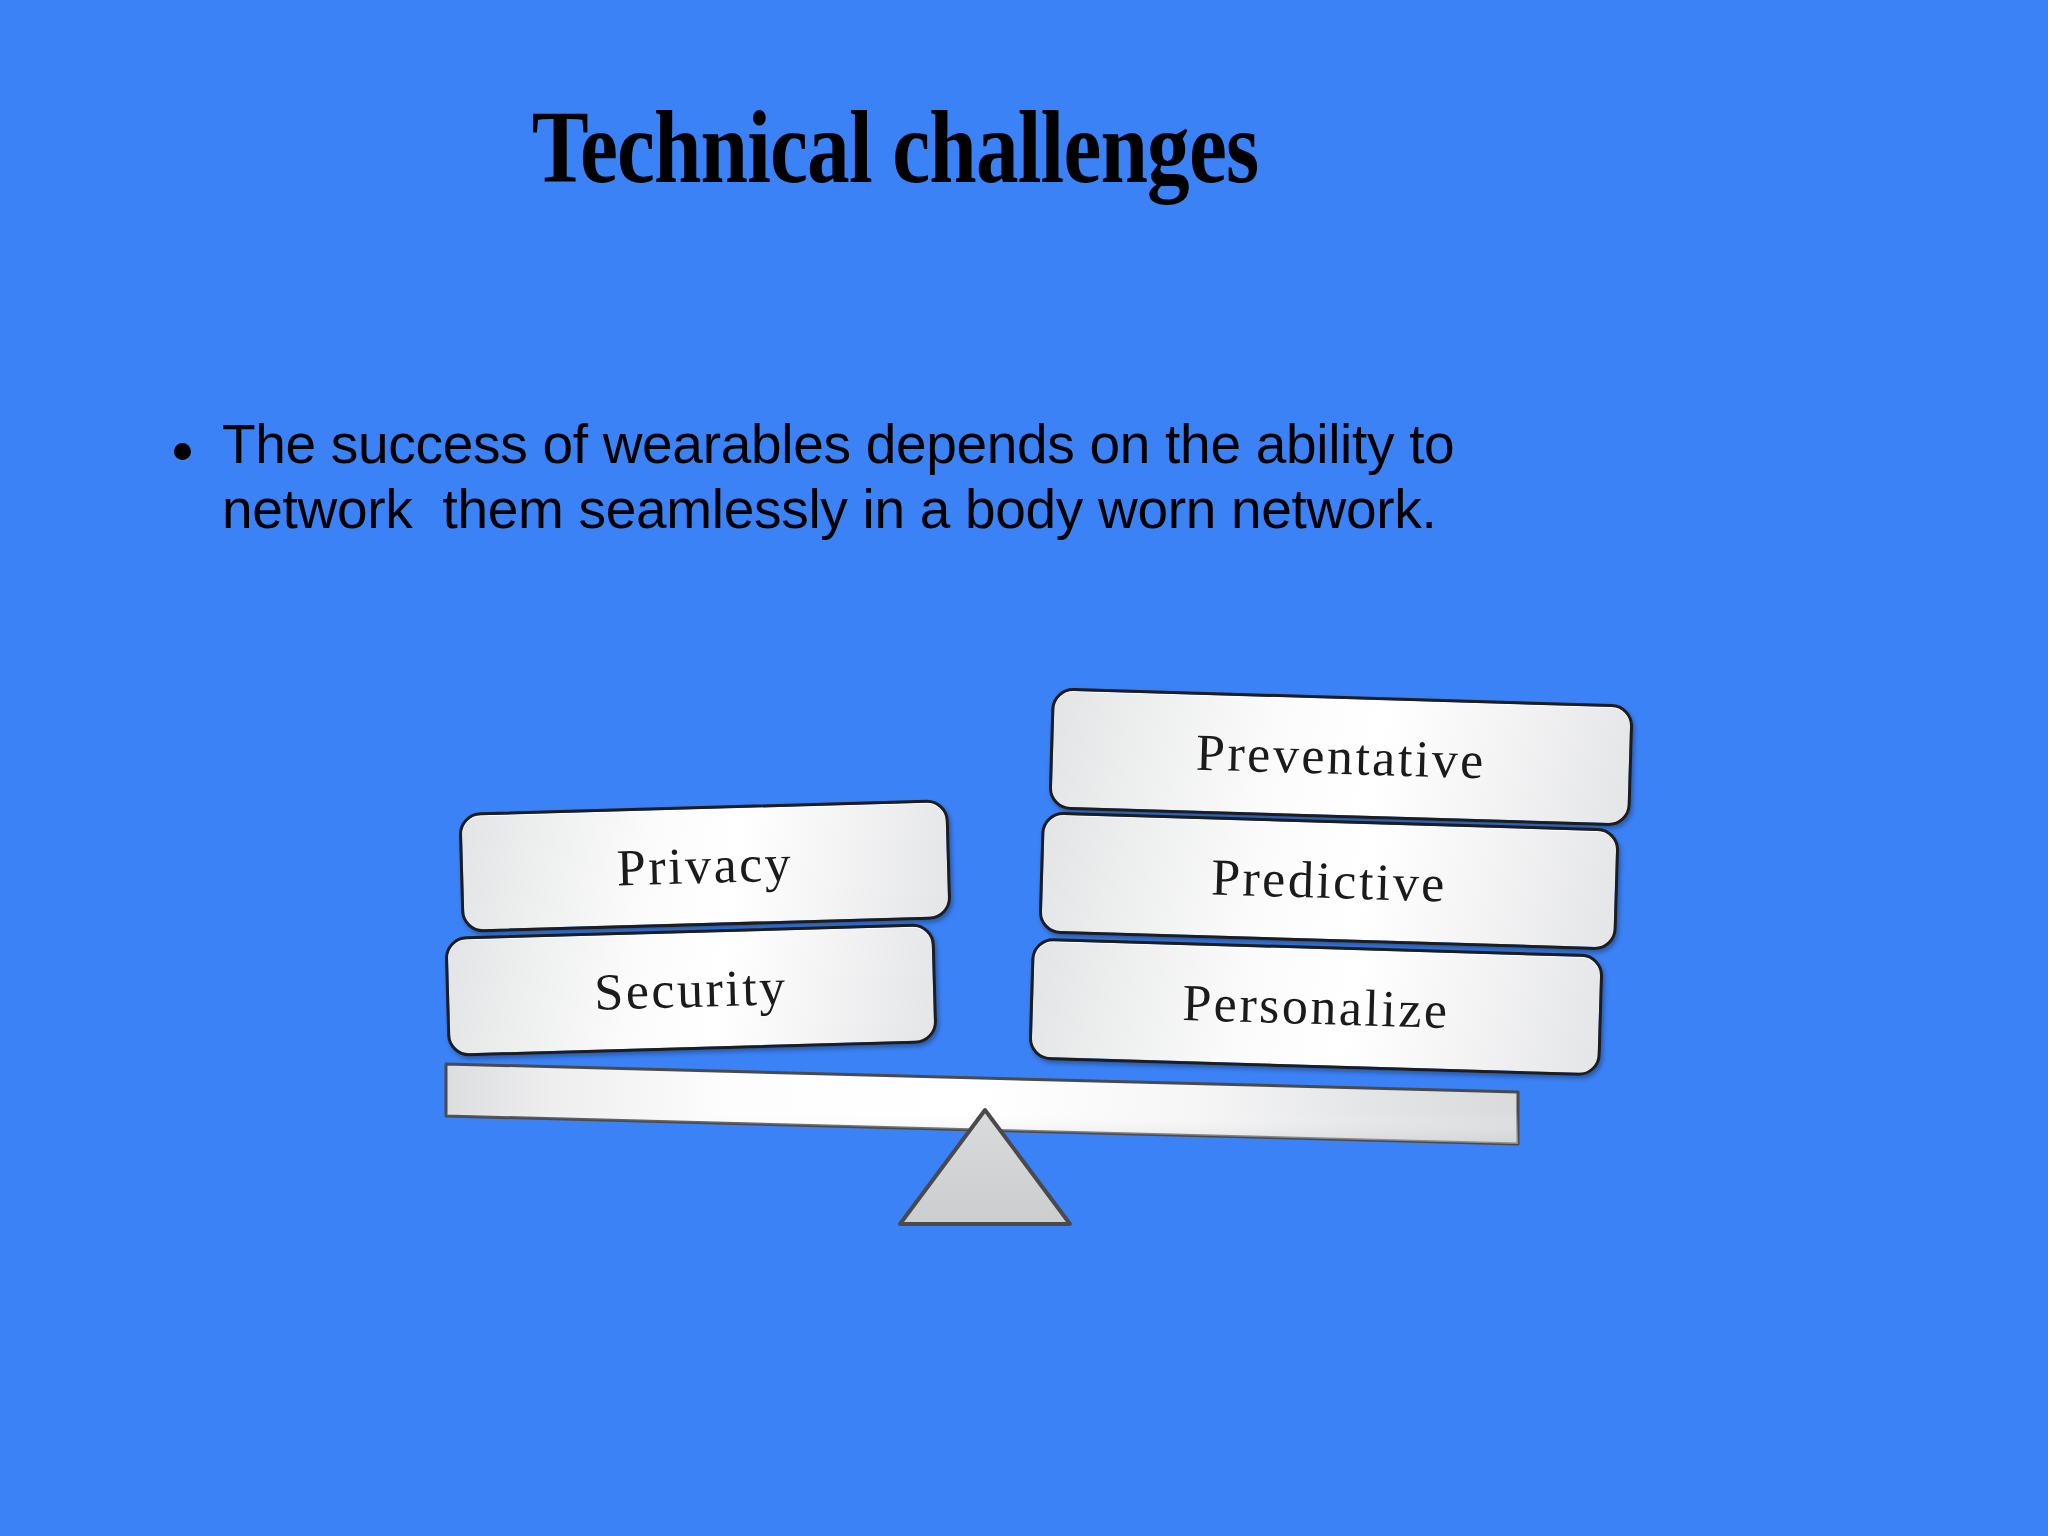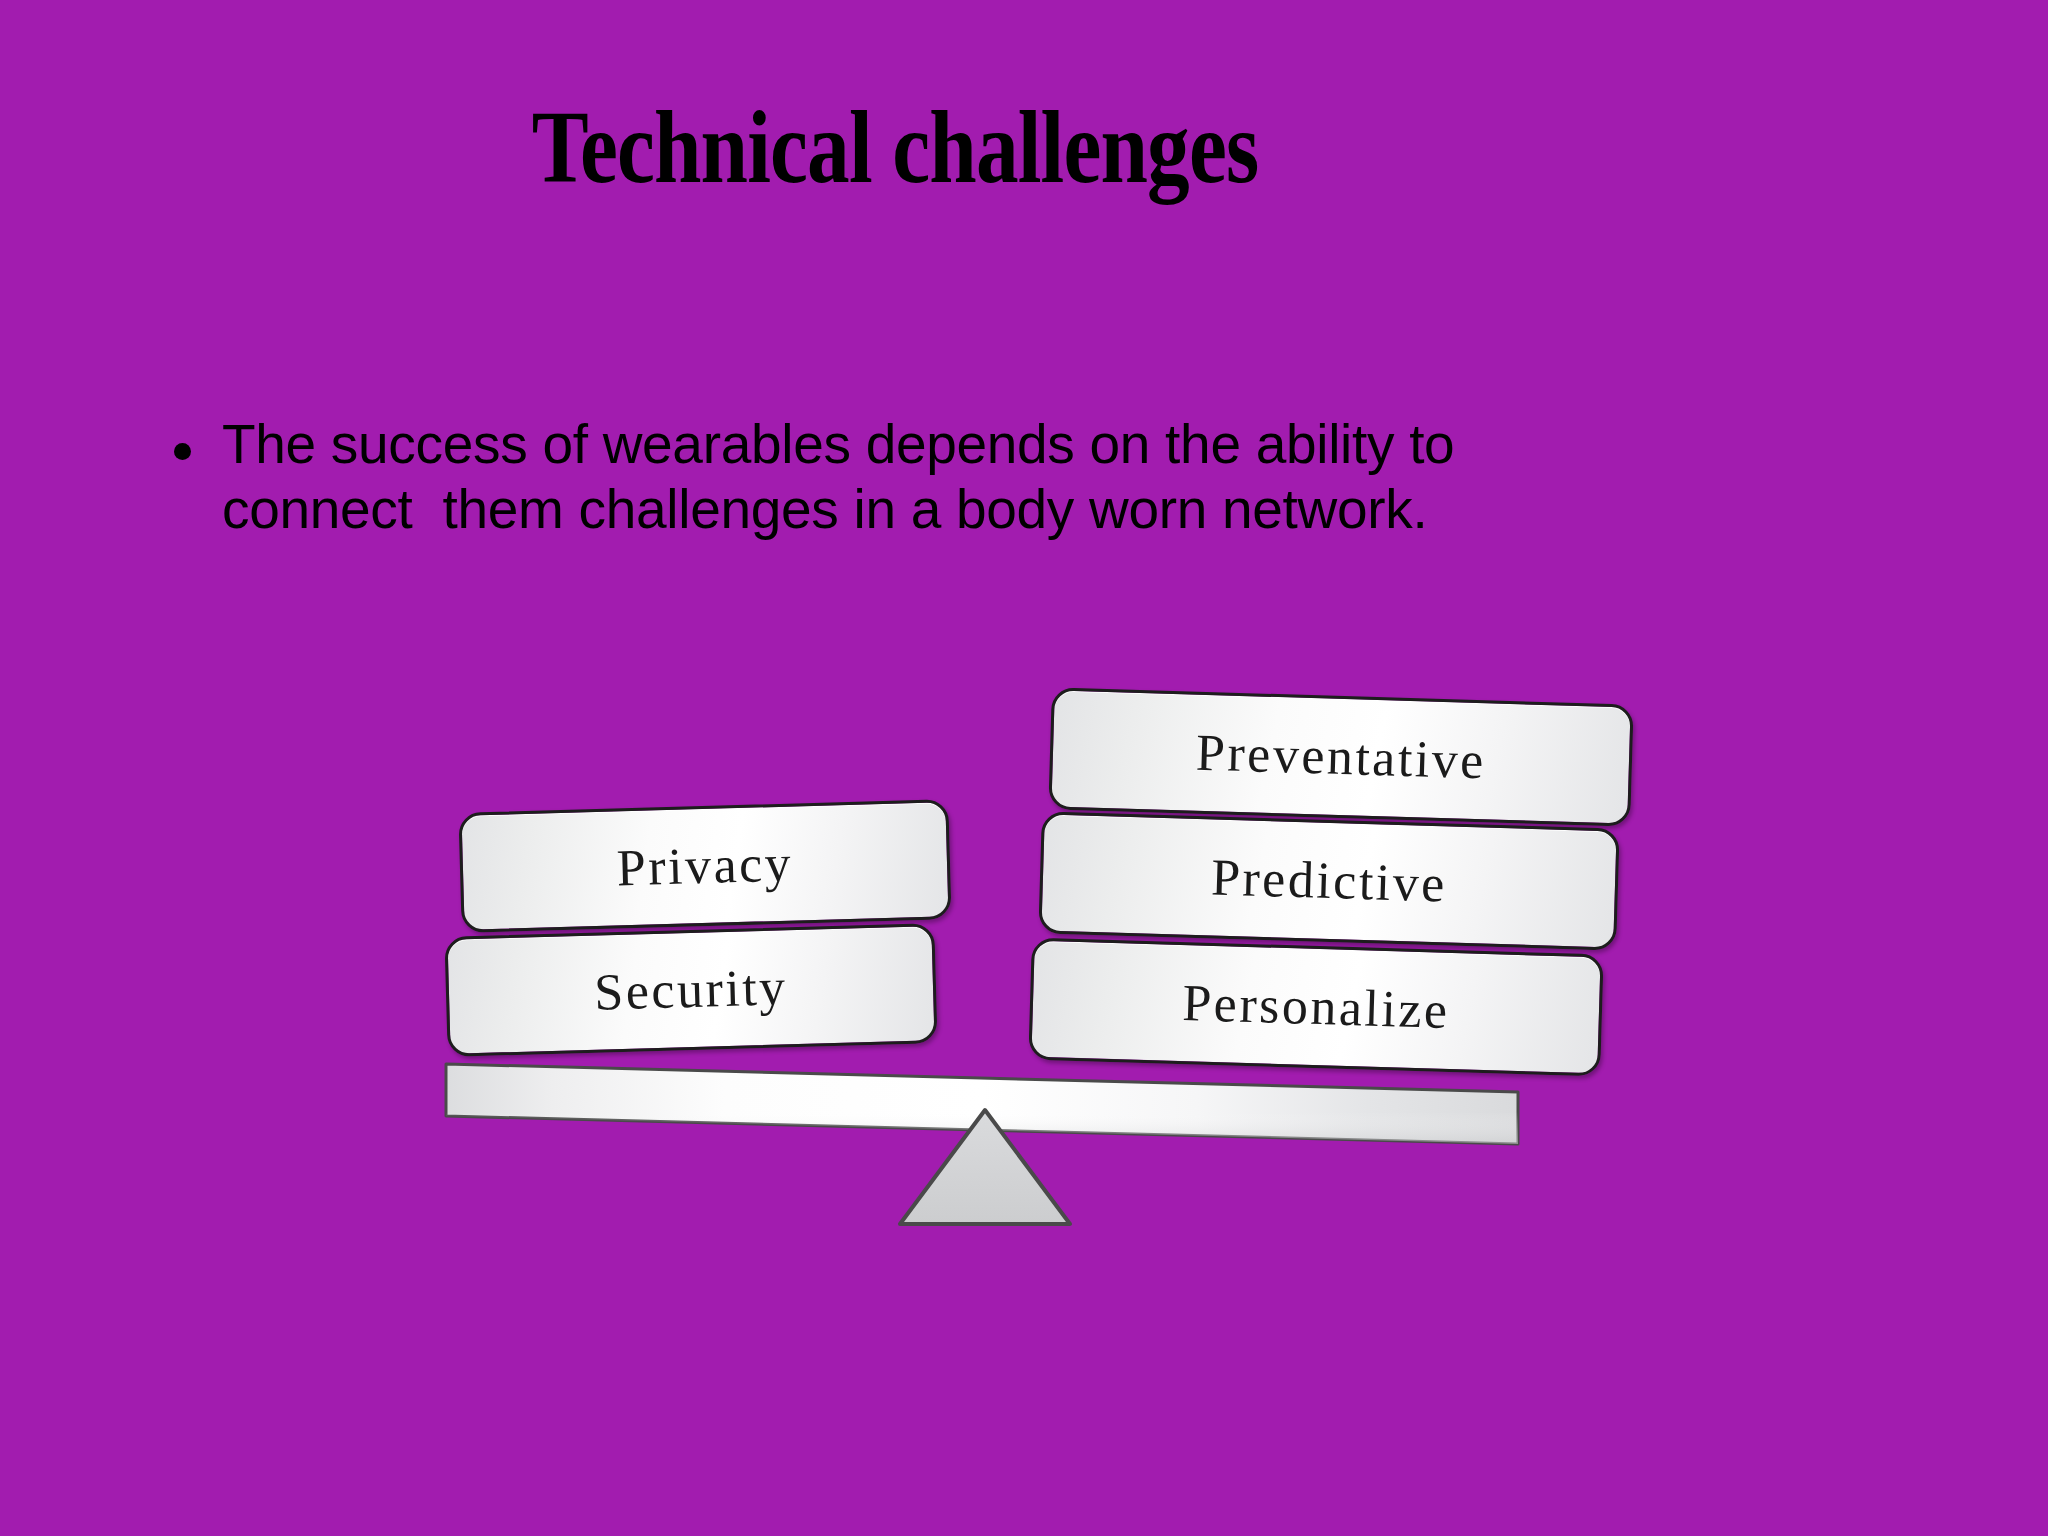--- a/index.html
+++ b/index.html
@@ -138,29 +138,29 @@
     left: 0;
     top: 372px;
     width: 1180px;
     height: 208px;
     overflow: visible;
   }
 </style>
 </head>
 <body>
 
-<div id="slide" style="background: #a21caf;">
+<div id="slide" style="background: #3b82f6;">
 
   <div id="slide-title">Technical challenges</div>
 
   <div id="body-block">
     <div class="bullet-row">
       <span class="bullet-dot"></span>
       <span class="bullet-text">The success of wearables depends on the ability to</span>
-      <span class="bullet-text">connect  them challenges in a body worn network.</span>
+      <span class="bullet-text">network  them seamlessly in a body worn network.</span>
     </div>
   </div>
 
   <div id="balance-figure">
 
     <div class="scale-box" id="box-preventative">
       <span class="box-label">Preventative</span>
     </div>
 
     <div class="scale-box" id="box-predictive">

